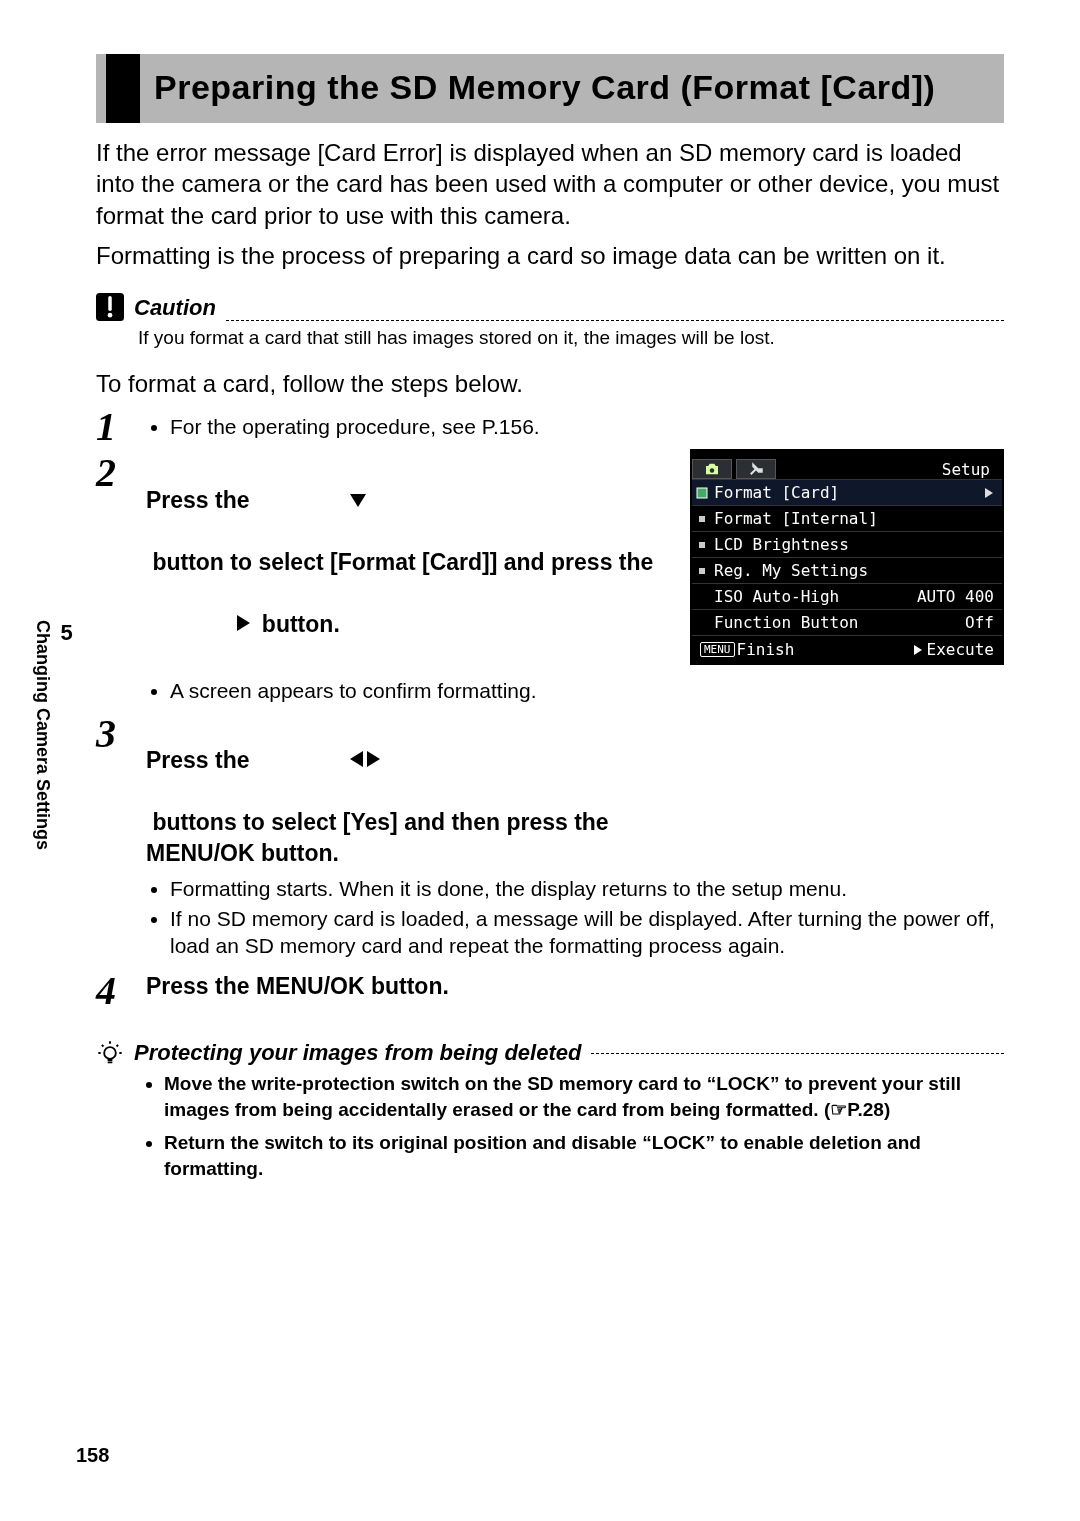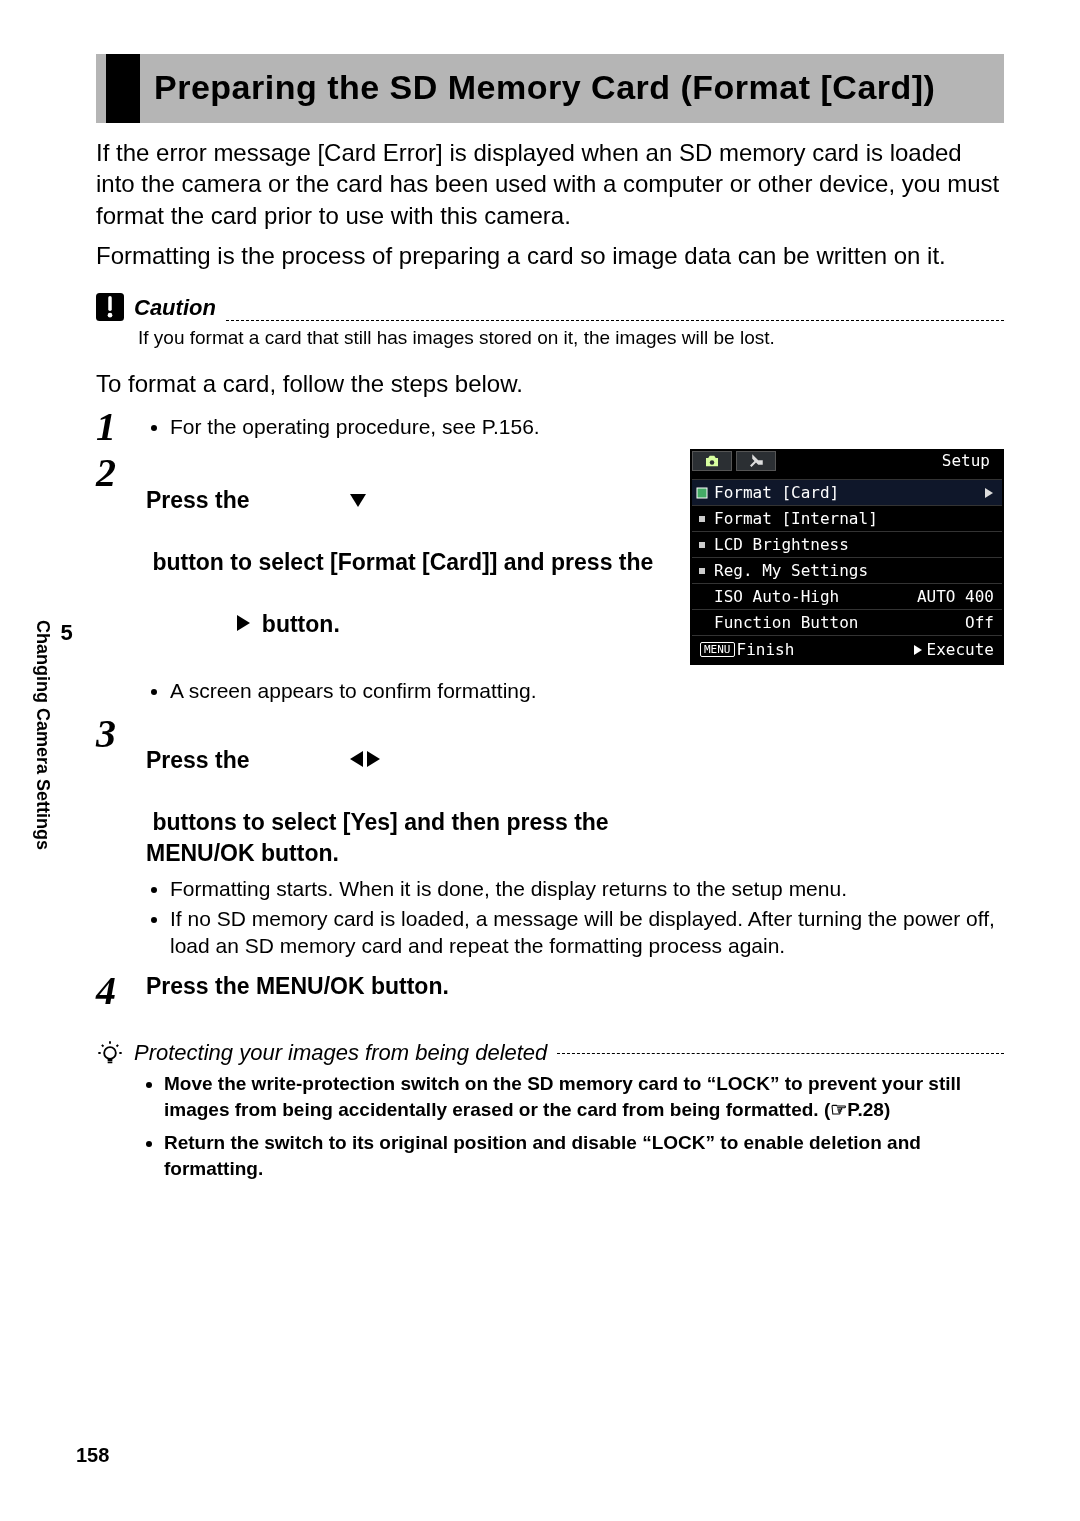--- a/index.html
+++ b/index.html
@@ -122,21 +122,21 @@
     border:2px solid #000;
     background:#000;
     color:#fff;
     font-family:"Lucida Console",Monaco,monospace;
     font-size:16px;
     flex:0 0 310px;
     margin-top:2px;
   }
   .lcd-tabs{
     display:flex;
-    align-items:flex-start;
+    align-items:flex-end;
     height:28px;
     background:#000;
   }
   .lcd-tab{
     border:1px solid #555;
     width:38px;
     margin-right:4px;
     display:flex;align-items:center;justify-content:center;
     background:#2b2f33;
   }
@@ -172,21 +172,21 @@
   .lcd-footer .exec{margin-left:auto;display:flex;align-items:center;gap:4px}
   
   .tip-row{
     display:flex;
     align-items:center;
     gap:10px;
     margin:28px 6px 4px 6px;
   }
   .tip-label{
     font-size:22px;
-    font-weight:normal;
+    font-weight:bold;
     font-style:italic;
   }
   .tip-list{
     font-size:19px;
     line-height:1.35;
     margin:2px 6px 0 48px;
     padding-left:26px;
     font-weight:bold;
   }
   .tip-list li{margin-bottom:8px}

